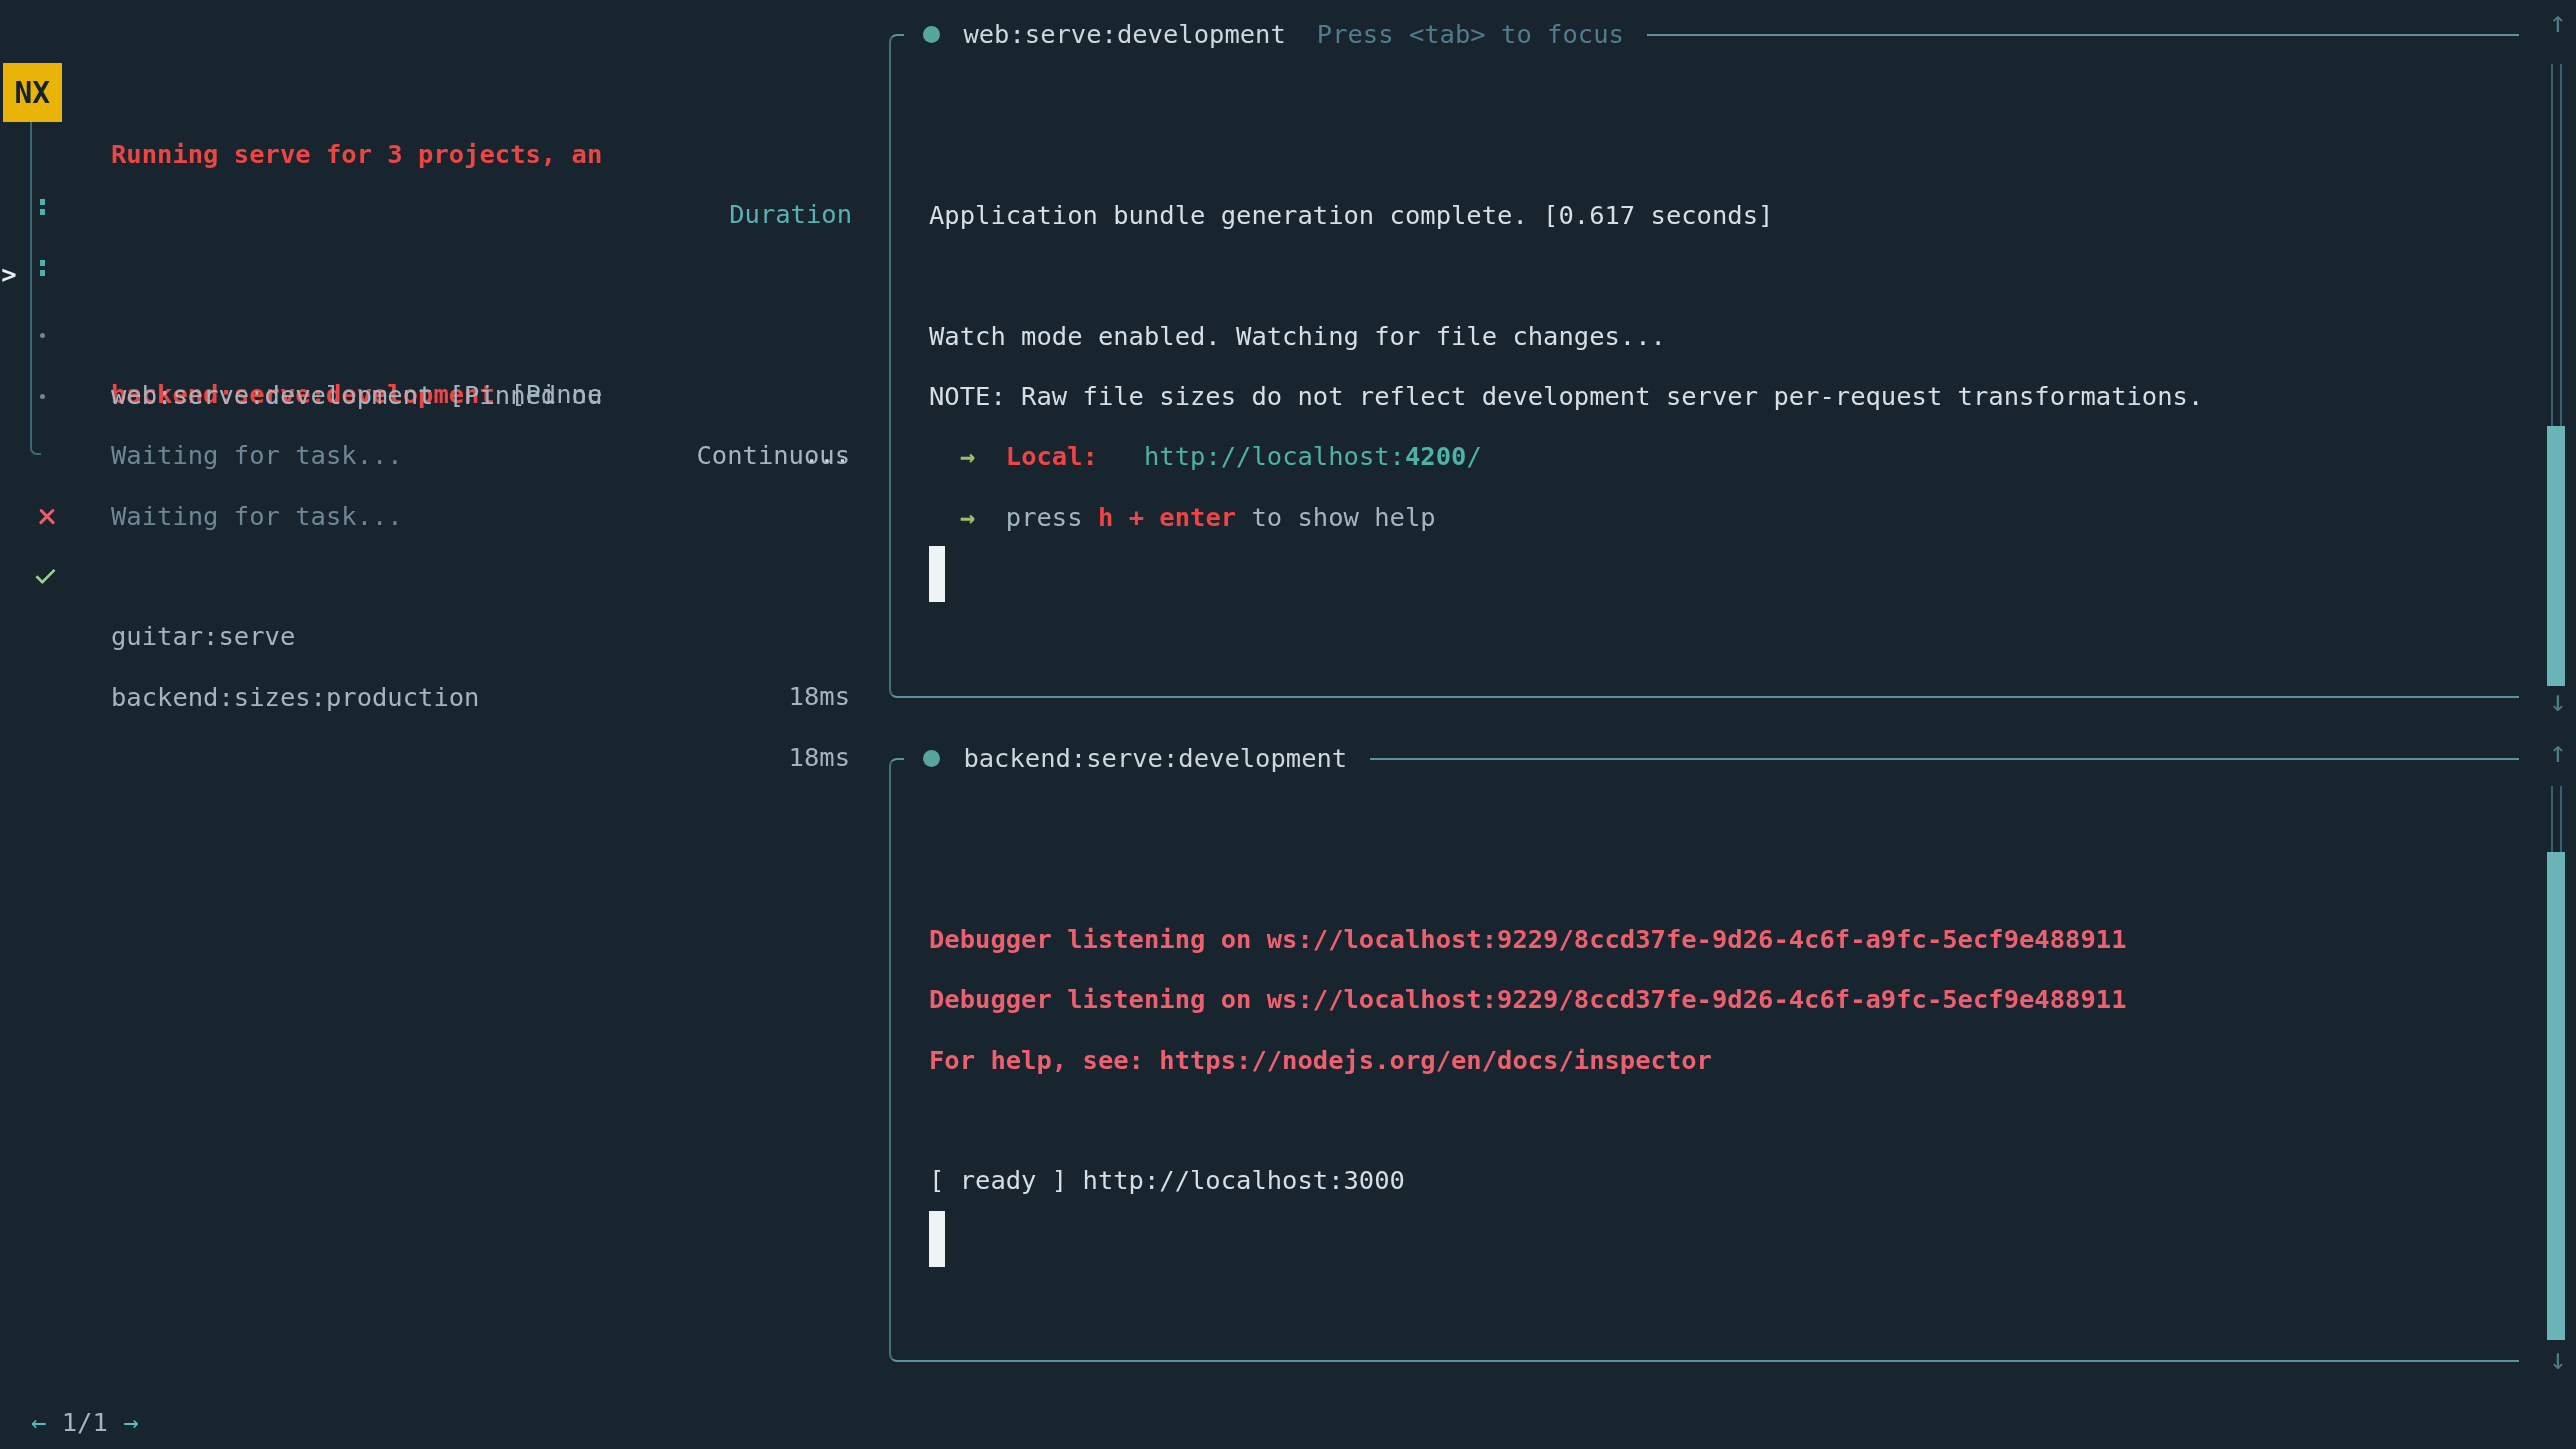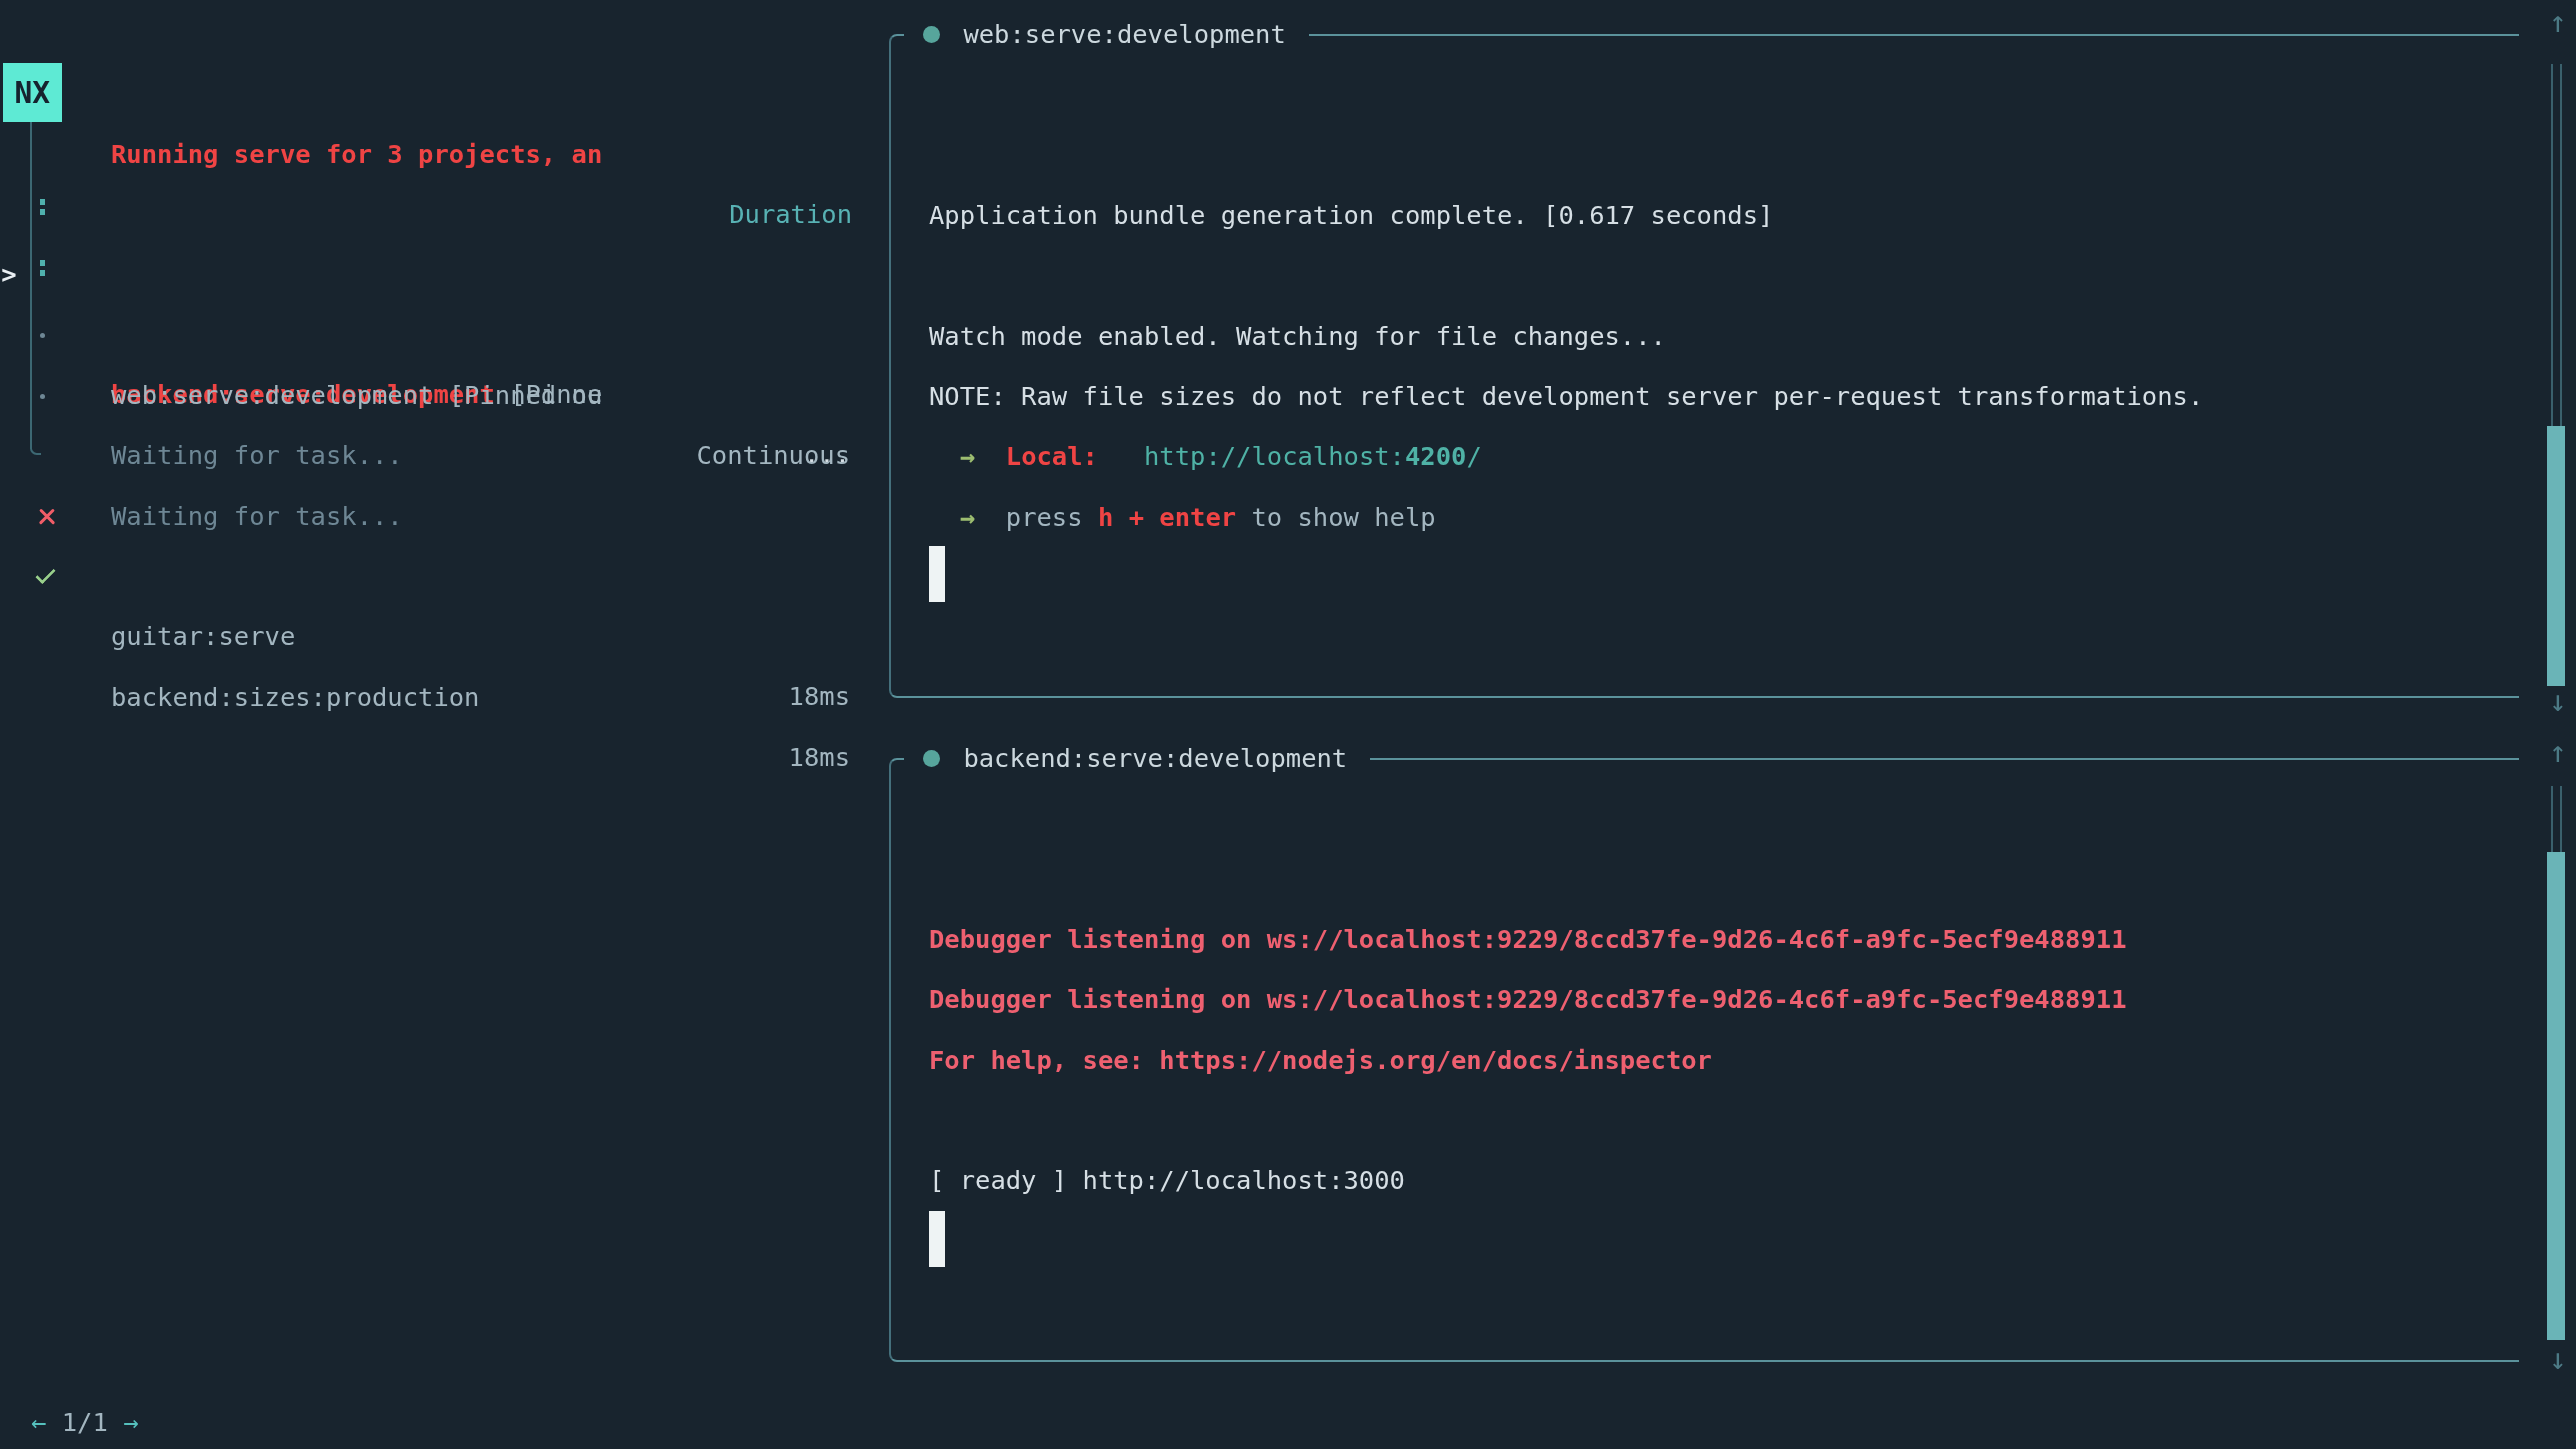--- a/index.html
+++ b/index.html
@@ -25,21 +25,21 @@
   .t-hint  { color:#527b8d; }
   .t-red   { color:#ee6070; font-weight:bold; }
   .t-olive { color:#b3bd74; }
   .t-arrow { color:#9cbd70; font-weight:bold; }
   .t-title { color:#ccd8de; }
 
   
   #sidebar { position:absolute; left:0; top:0; width:892px; height:1449px; }
   #nx-badge {
     position:absolute; left:2.7px; top:63px; width:59px; height:59px;
-    background:#5eead4; color:#16232e; font-weight:bold; font-size:29.5px;
+    background:#eab308; color:#16232e; font-weight:bold; font-size:29.5px;
     display:flex; align-items:center; justify-content:center;
   }
   #tree-line {
     position:absolute; left:30px; top:122px; width:10.7px; height:333px;
     border-left:2px solid #3c6873; border-bottom:2px solid #3c6873;
     border-bottom-left-radius:6.7px;
   }
   .hdr-title { position:absolute; left:111px; }
   .hdr-duration { position:absolute; right:40px;margin-left:36px; }
   .task-label { position:absolute; left:111px; white-space:pre; }
@@ -154,20 +154,21 @@
   <div class="row" style="top:1332px">
     <span id="footer-left"><span class="t-key">←</span><span class="t-grey"> </span><span class="t-grey">1/1</span><span class="t-grey"> </span><span class="t-key">→</span></span>
     
   </div>
 </div>
 
 <div class="pane" id="top-pane">
   <div class="ptitle">
     <span class="pdot"></span>
     <span class="t-title">web:serve:development</span>
+    <span class="phint t-hint">Press &lt;tab&gt; to focus</span>
   </div>
   <div class="pline" style="top:149px"><span class="t-plain">Application bundle generation complete. [0.617 seconds]</span></div>
   <div class="pline" style="top:270px"><span class="t-plain">Watch mode enabled. Watching for file changes...</span></div>
   <div class="pline" style="top:330px"><span class="t-plain">NOTE: Raw file sizes do not reflect development server per-request transformations.</span></div>
   <div class="pline" style="top:390px"><span class="t-plain">  </span><span class="t-arrow">→</span><span class="t-plain">  </span><span class="t-white">Local:</span><span class="t-plain">   </span><span class="t-url">http://localhost:</span><span class="t-urlb">4200</span><span class="t-url">/</span></div>
   <div class="pline" style="top:451px"><span class="t-plain">  </span><span class="t-arrow">→</span><span class="t-plain">  </span><span class="t-grey">press </span><span class="t-white">h + enter</span><span class="t-grey"> to show help</span></div>
   <div class="cursor" style="top:510px"></div>
 </div>
 
 <div class="pane" id="bottom-pane">

